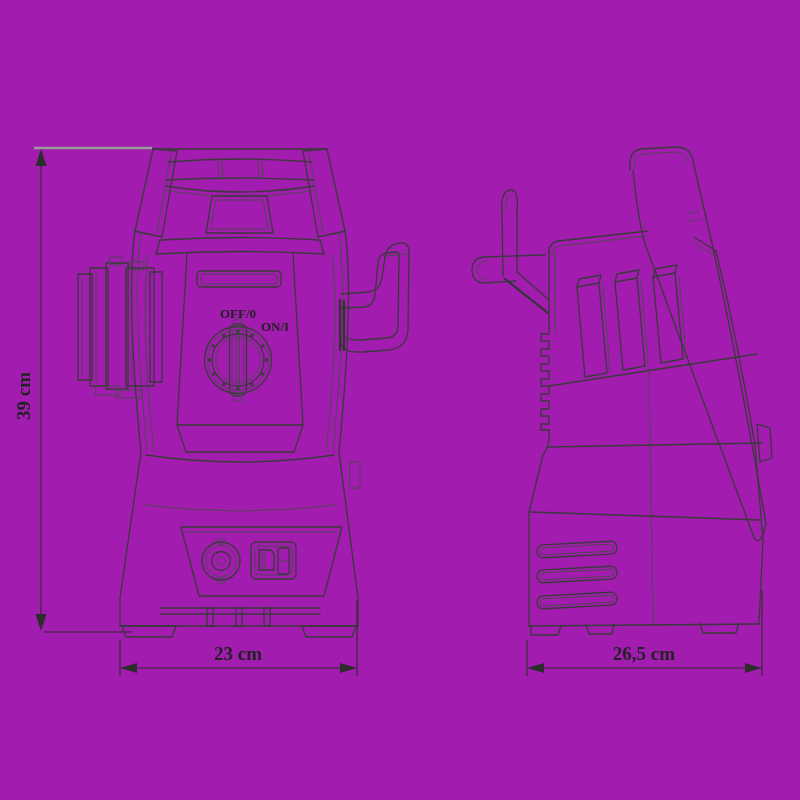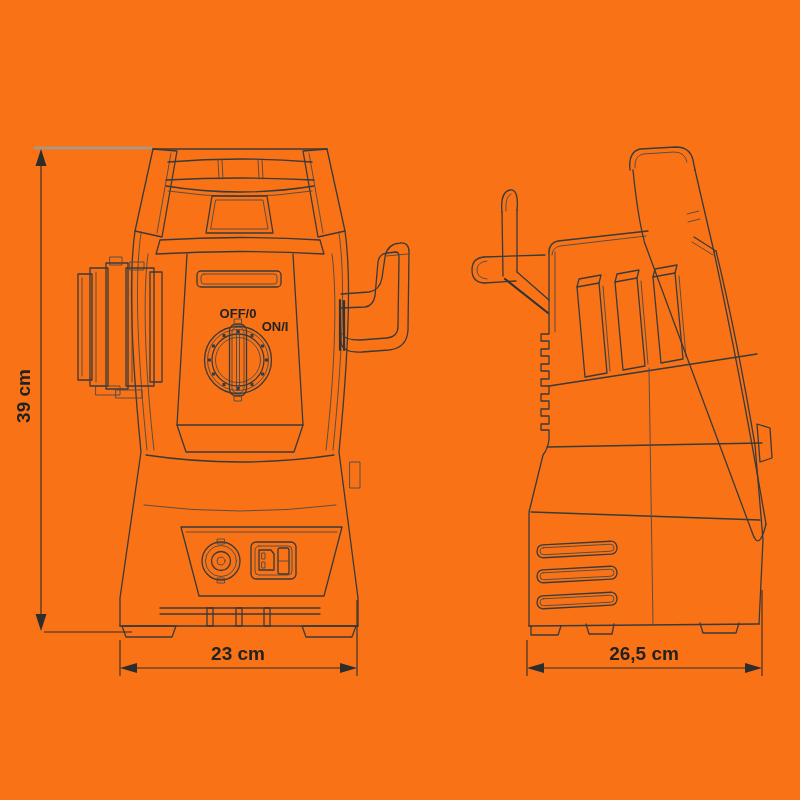--- a/index.html
+++ b/index.html
@@ -1,17 +1,17 @@
 <!DOCTYPE html>
 <html><head>
 <meta charset="utf-8">
 <style>
   html,body{margin:0;padding:0;background:#fff;}
-  .stage{position:relative;width:800px;height:800px;background:#f97316;overflow:hidden;
-         font-family:Liberation Sans, sans-serif;}
+  .stage{position:relative;width:800px;height:800px;background:#a21caf;overflow:hidden;
+         font-family:Liberation Serif, serif;}
   svg{display:block}
   .ln{fill:none;stroke:#3a3a3a;stroke-width:1.3;stroke-linejoin:round;stroke-linecap:round;}
   .thin{fill:none;stroke:#4a4a4a;stroke-width:.9;stroke-linejoin:round;stroke-linecap:round;}
   .thick{fill:none;stroke:#333;stroke-width:2.2;stroke-linejoin:round;stroke-linecap:round;}
   .dim{fill:none;stroke:#2d2d2d;stroke-width:1.1;}
   .ext{fill:none;stroke:#9b9b9b;stroke-width:2.6;}
   .arr{fill:#2d2d2d;stroke:none;}
   .dimtext{font-size:19px;font-weight:600;fill:#222;}
   .dialtext{font-size:13px;font-weight:bold;fill:#222;}
   .tick{fill:#3a3a3a;stroke:none;}

